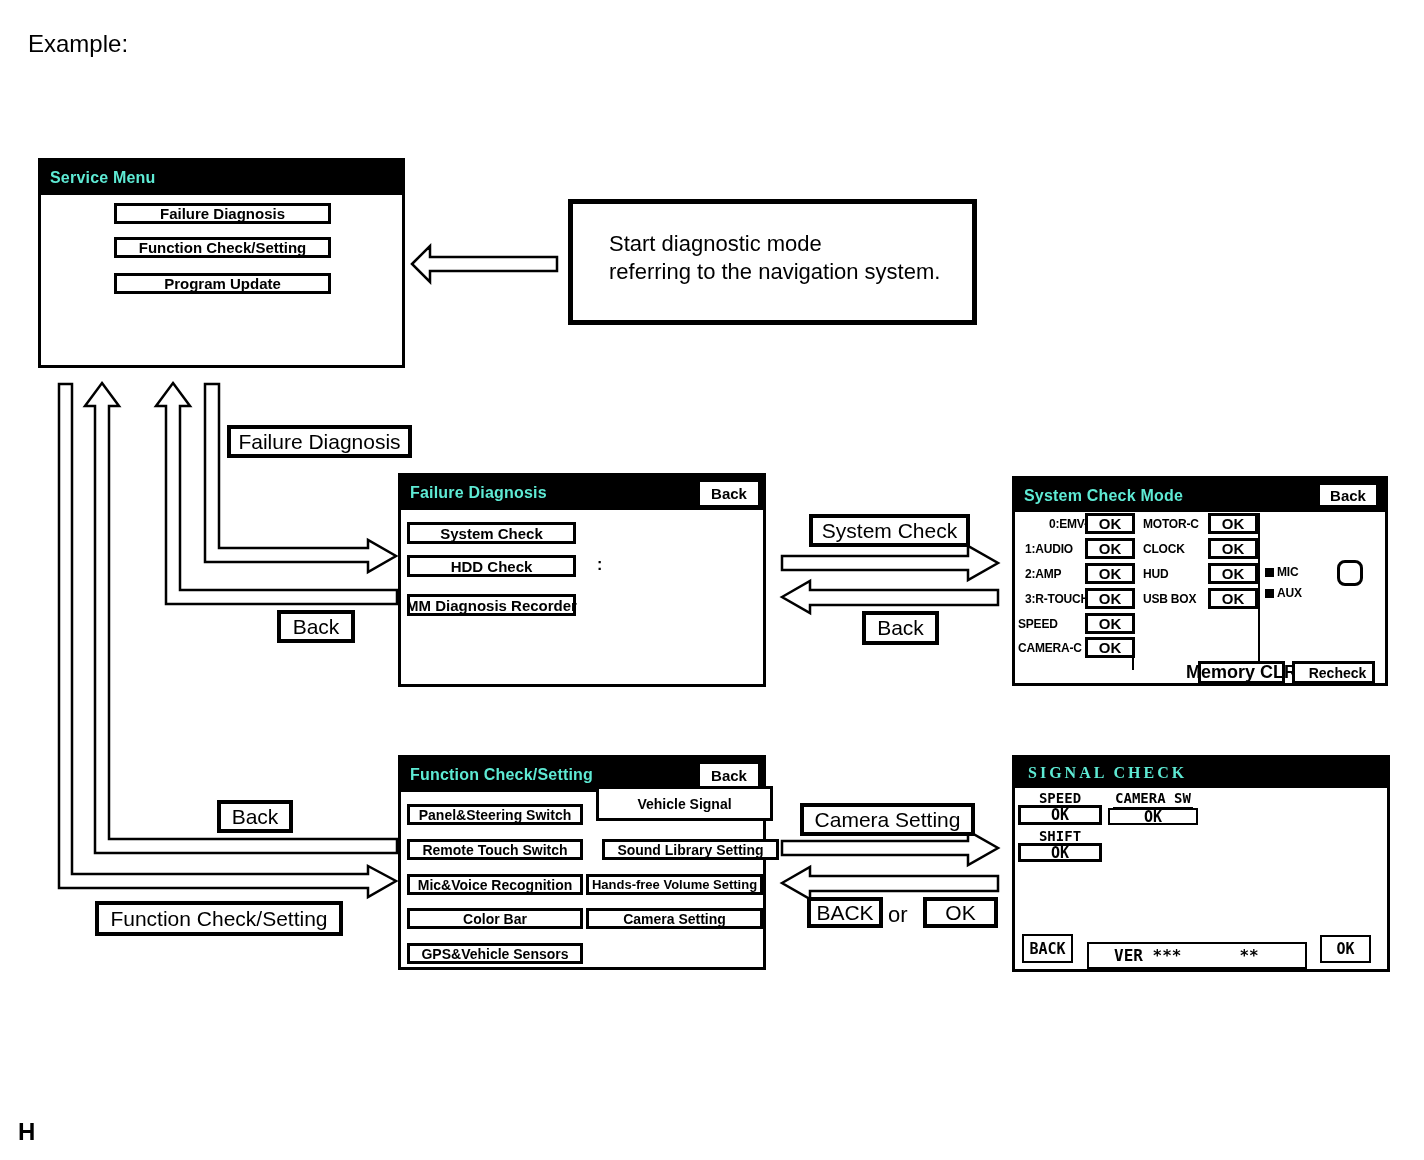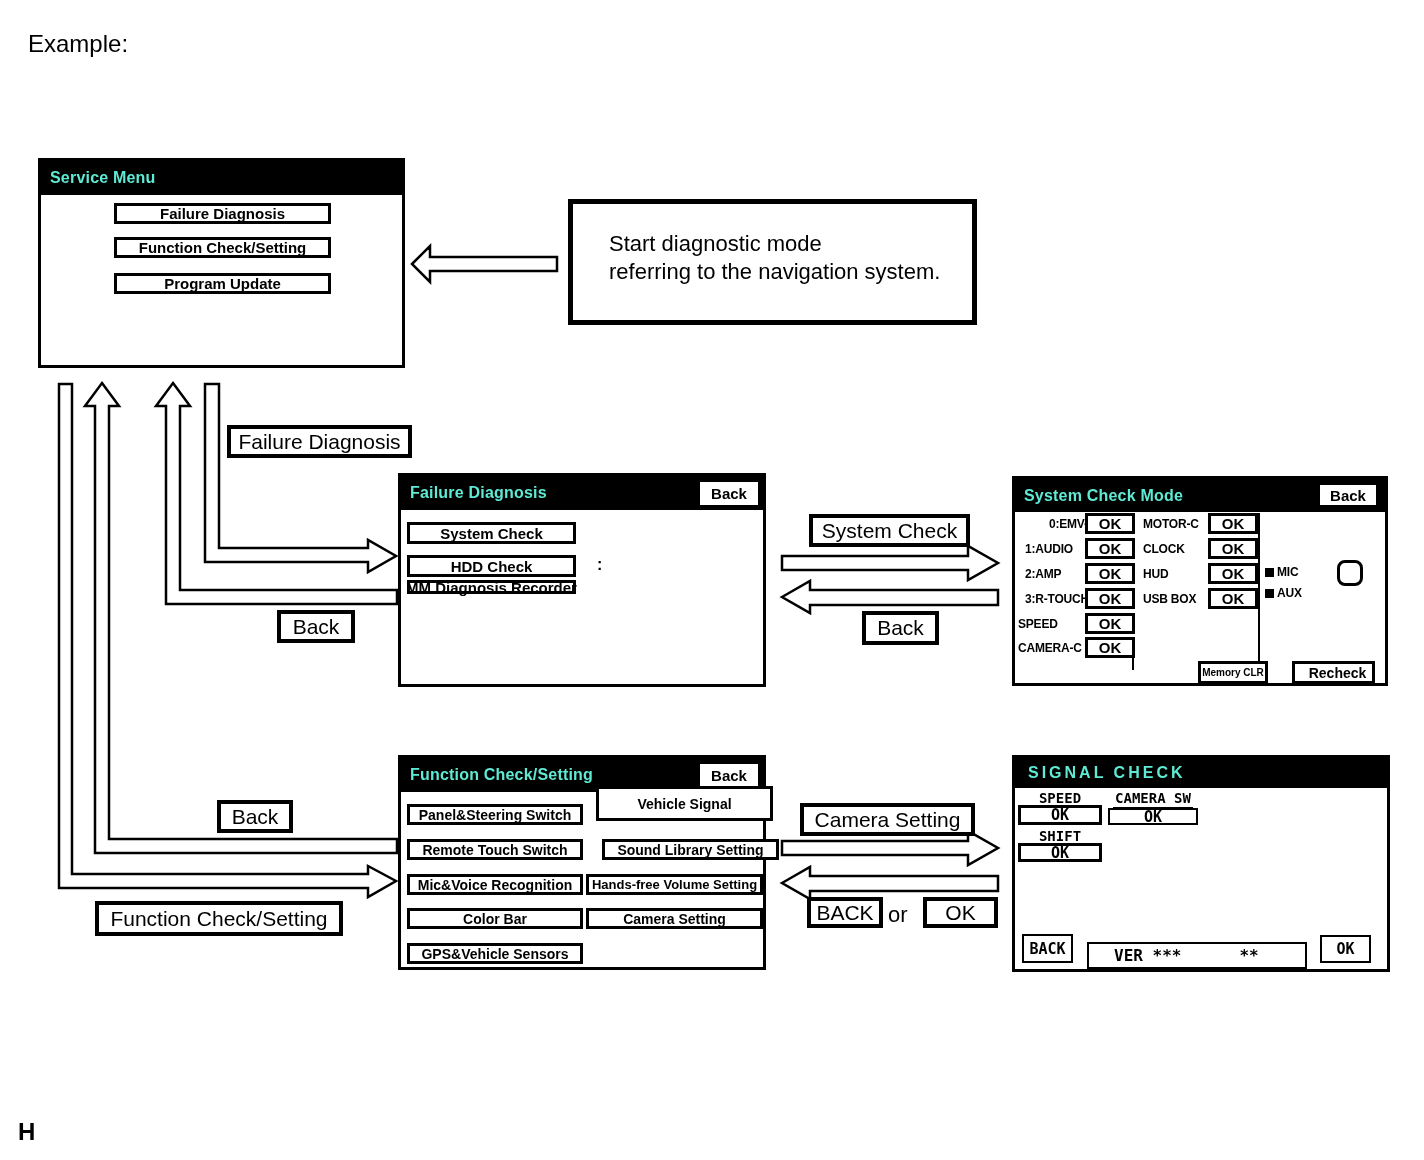--- a/index.html
+++ b/index.html
@@ -13,21 +13,21 @@
         justify-content:center;font-weight:bold;font-size:15px;}
   .sbtn{position:absolute;background:#fff;border:3px solid #000;box-sizing:border-box;display:flex;
         align-items:center;justify-content:center;font-weight:bold;font-size:15px;white-space:nowrap;}
   .okbox{position:absolute;background:#fff;border:3px solid #000;box-sizing:border-box;display:flex;
         align-items:center;justify-content:center;font-weight:bold;font-size:15px;}
   .sclabel{position:absolute;font-weight:bold;font-size:12px;letter-spacing:-.2px;display:flex;
         align-items:center;height:21px;white-space:nowrap;}
   .lblbox{position:absolute;background:#fff;border:4px solid #000;box-sizing:border-box;display:flex;
         align-items:center;justify-content:center;font-size:21px;white-space:nowrap;}
   .freetext{position:absolute;white-space:nowrap;}
-  .mono{font-family:Liberation Sans, sans-serif;}
+  .mono{font-family:Liberation Serif, serif;}
   .sigokbox{position:absolute;background:#fff;border:2px solid #000;box-sizing:border-box;display:flex;
         align-items:center;justify-content:center;font-weight:bold;font-size:15px;
         font-family:"DejaVu Sans Mono",monospace;}
   .siglbl{position:absolute;font-weight:bold;font-size:14px;text-align:center;
         font-family:"DejaVu Sans Mono",monospace;}
   .siglbl span{border-bottom:2px solid #000;padding:0 2px 1px 2px;}
   .sq{display:inline-block;width:9px;height:9px;background:#000;margin-right:3px;}
   .vline{position:absolute;width:2px;background:#000;}
   .circ{position:absolute;width:26px;height:26px;border:3px solid #000;border-radius:8px;
         box-sizing:border-box;background:#fff;}
@@ -74,21 +74,21 @@
   <div class="lblbox" style="left:217px;top:800px;width:76px;height:33px;">Back</div>
   <div class="lblbox" style="left:95px;top:901px;width:248px;height:35px;">Function Check/Setting</div>
 
   <div class="panel" style="left:398px;top:473px;width:368px;height:214px;">
     <div class="tbar" style="height:34px;">
       <span>Failure Diagnosis</span>
     </div>
     <div class="backbtn" style="right:5px;top:6px;width:58px;height:23px;">Back</div>
     <div class="sbtn" style="left:6px;top:46px;width:169px;height:22px;">System Check</div>
     <div class="sbtn" style="left:6px;top:79px;width:169px;height:22px;">HDD Check</div>
-    <div class="sbtn" style="left:6px;top:104px;width:169px;height:14px;">MM Diagnosis Recorder</div>
+    <div class="sbtn" style="left:6px;top:118px;width:169px;height:22px;">MM Diagnosis Recorder</div>
     <div class="freetext" style="left:196px;top:80px;font-weight:bold;font-size:16px;">:</div>
   </div>
 
   <div class="lblbox" style="left:809px;top:514px;width:161px;height:33px;">System Check</div>
   <div class="lblbox" style="left:862px;top:611px;width:77px;height:34px;">Back</div>
 
   <div class="panel" style="left:1012px;top:476px;width:376px;height:210px;">
     <div class="tbar" style="height:33px;">
       <span>System Check Mode</span>
     </div>
@@ -125,21 +125,21 @@
         <span class="sq"></span>
         <span>MIC</span>
       </div>
     <div class="sclabel" style="left:250px;top:107px;height:14px;">
         <span class="sq"></span>
         <span>AUX</span>
       </div>
 
     <div class="circ" style="left:322px;top:81px;"></div>
 
-    <div class="sbtn" style="left:183px;top:182px;width:70px;height:23px;font-size:10px;">Memory CLR</div>
+    <div class="sbtn" style="left:183px;top:182px;width:87px;height:23px;font-size:18px;">Memory CLR</div>
     <div class="sbtn" style="left:277px;top:182px;width:83px;height:23px;font-size:14px;padding-left:8px;">Recheck</div>
   </div>
 
   <div class="panel" style="left:398px;top:755px;width:368px;height:215px;">
     <div class="tbar" style="height:34px;">
       <span>Function Check/Setting</span>
     </div>
     <div class="backbtn" style="right:5px;top:6px;width:58px;height:22px;">Back</div>
     <div class="sbtn" style="left:6px;top:46px;width:176px;height:21px;font-size:14px;">Panel&amp;Steering Switch</div>
     <div class="sbtn" style="left:6px;top:81px;width:176px;height:21px;font-size:14px;">Remote Touch Switch</div>

